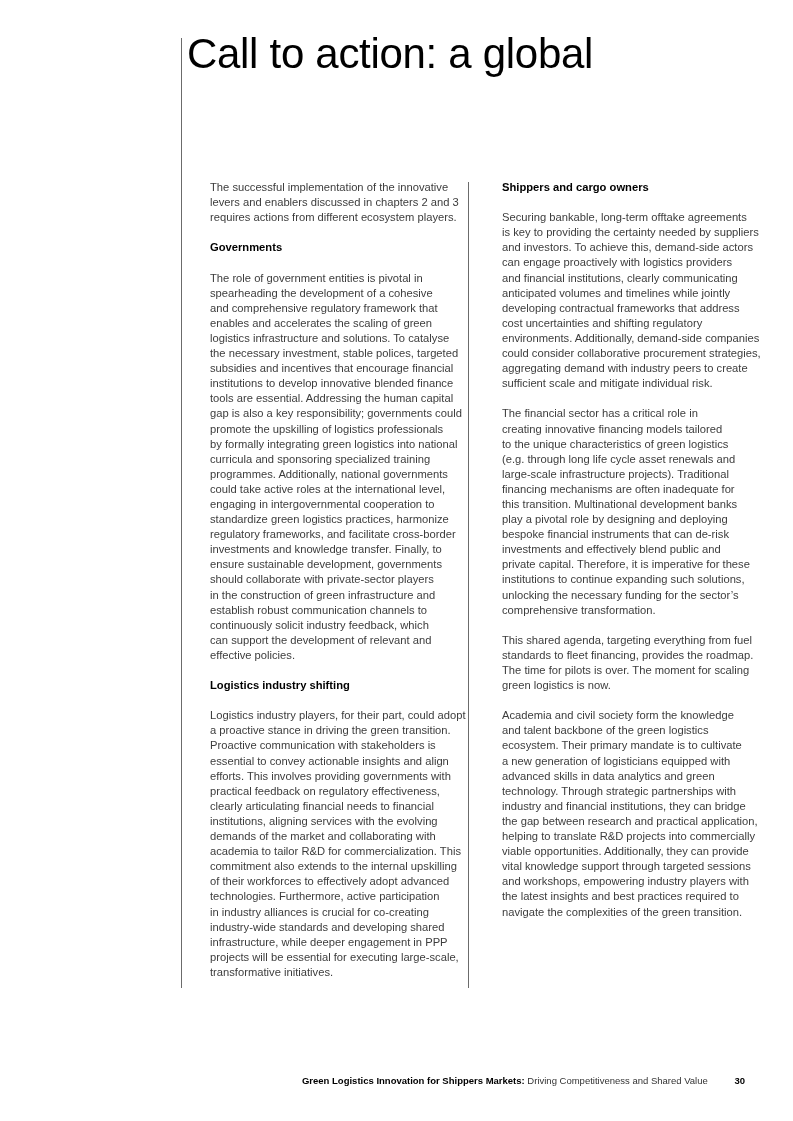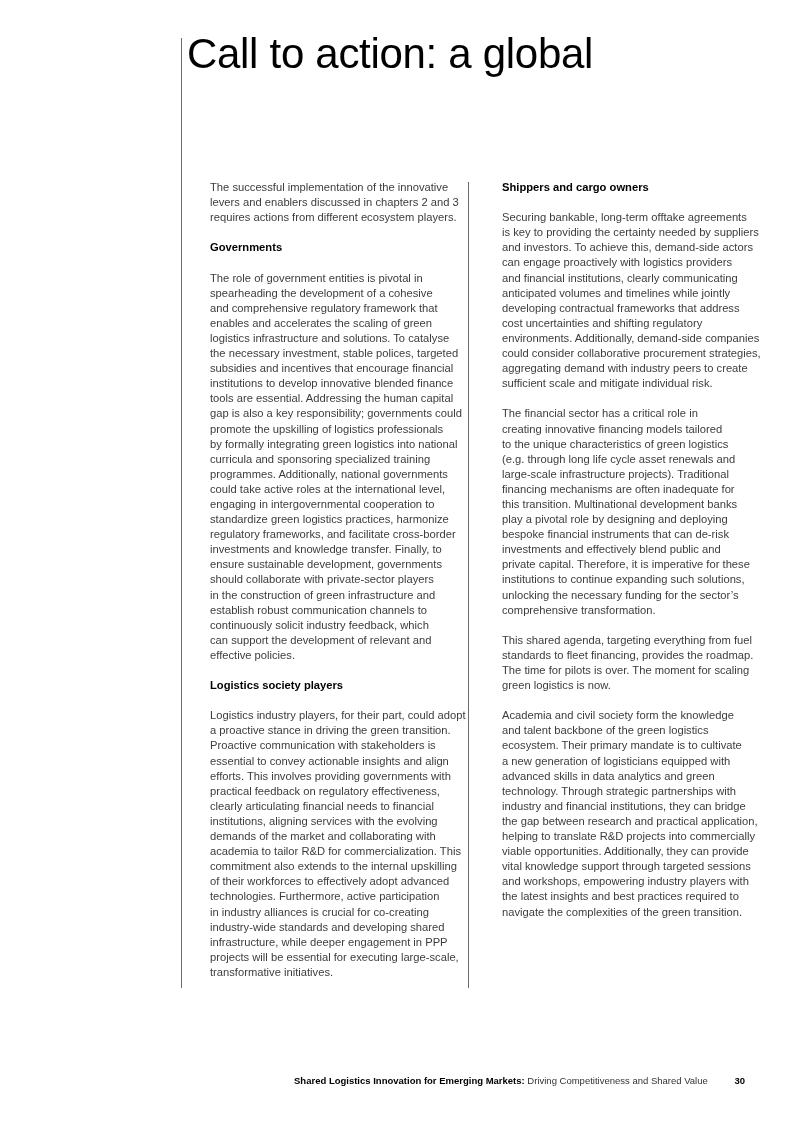--- a/index.html
+++ b/index.html
@@ -54,21 +54,21 @@
 standardize green logistics practices, harmonize
 regulatory frameworks, and facilitate cross-border
 investments and knowledge transfer. Finally, to
 ensure sustainable development, governments
 should collaborate with private-sector players
 in the construction of green infrastructure and
 establish robust communication channels to
 continuously solicit industry feedback, which
 can support the development of relevant and
 effective policies.</p>
-  <h3>Logistics society players</h3>
+  <h3>Logistics industry shifting</h3>
   <p>Logistics industry players, for their part, could adopt
 a proactive stance in driving the green transition.
 Proactive communication with stakeholders is
 essential to convey actionable insights and align
 efforts. This involves providing governments with
 practical feedback on regulatory effectiveness,
 clearly articulating financial needs to financial
 institutions, aligning services with the evolving
 demands of the market and collaborating with
 academia to tailor R&amp;D for commercialization. This
@@ -124,16 +124,16 @@
 the gap between research and practical application,
 helping to translate R&amp;D projects into commercially
 viable opportunities. Additionally, they can provide
 vital knowledge support through targeted sessions
 and workshops, empowering industry players with
 the latest insights and best practices required to
 navigate the complexities of the green transition.</p>
 </div>
 
 <div class="footer">
-  <b>Shared Logistics Innovation for Emerging Markets:</b>
+  <b>Green Logistics Innovation for Shippers Markets:</b>
   <span>Driving Competitiveness and Shared Value</span>
   <span class="page">30</span>
 </div>
 
 </body></html>

